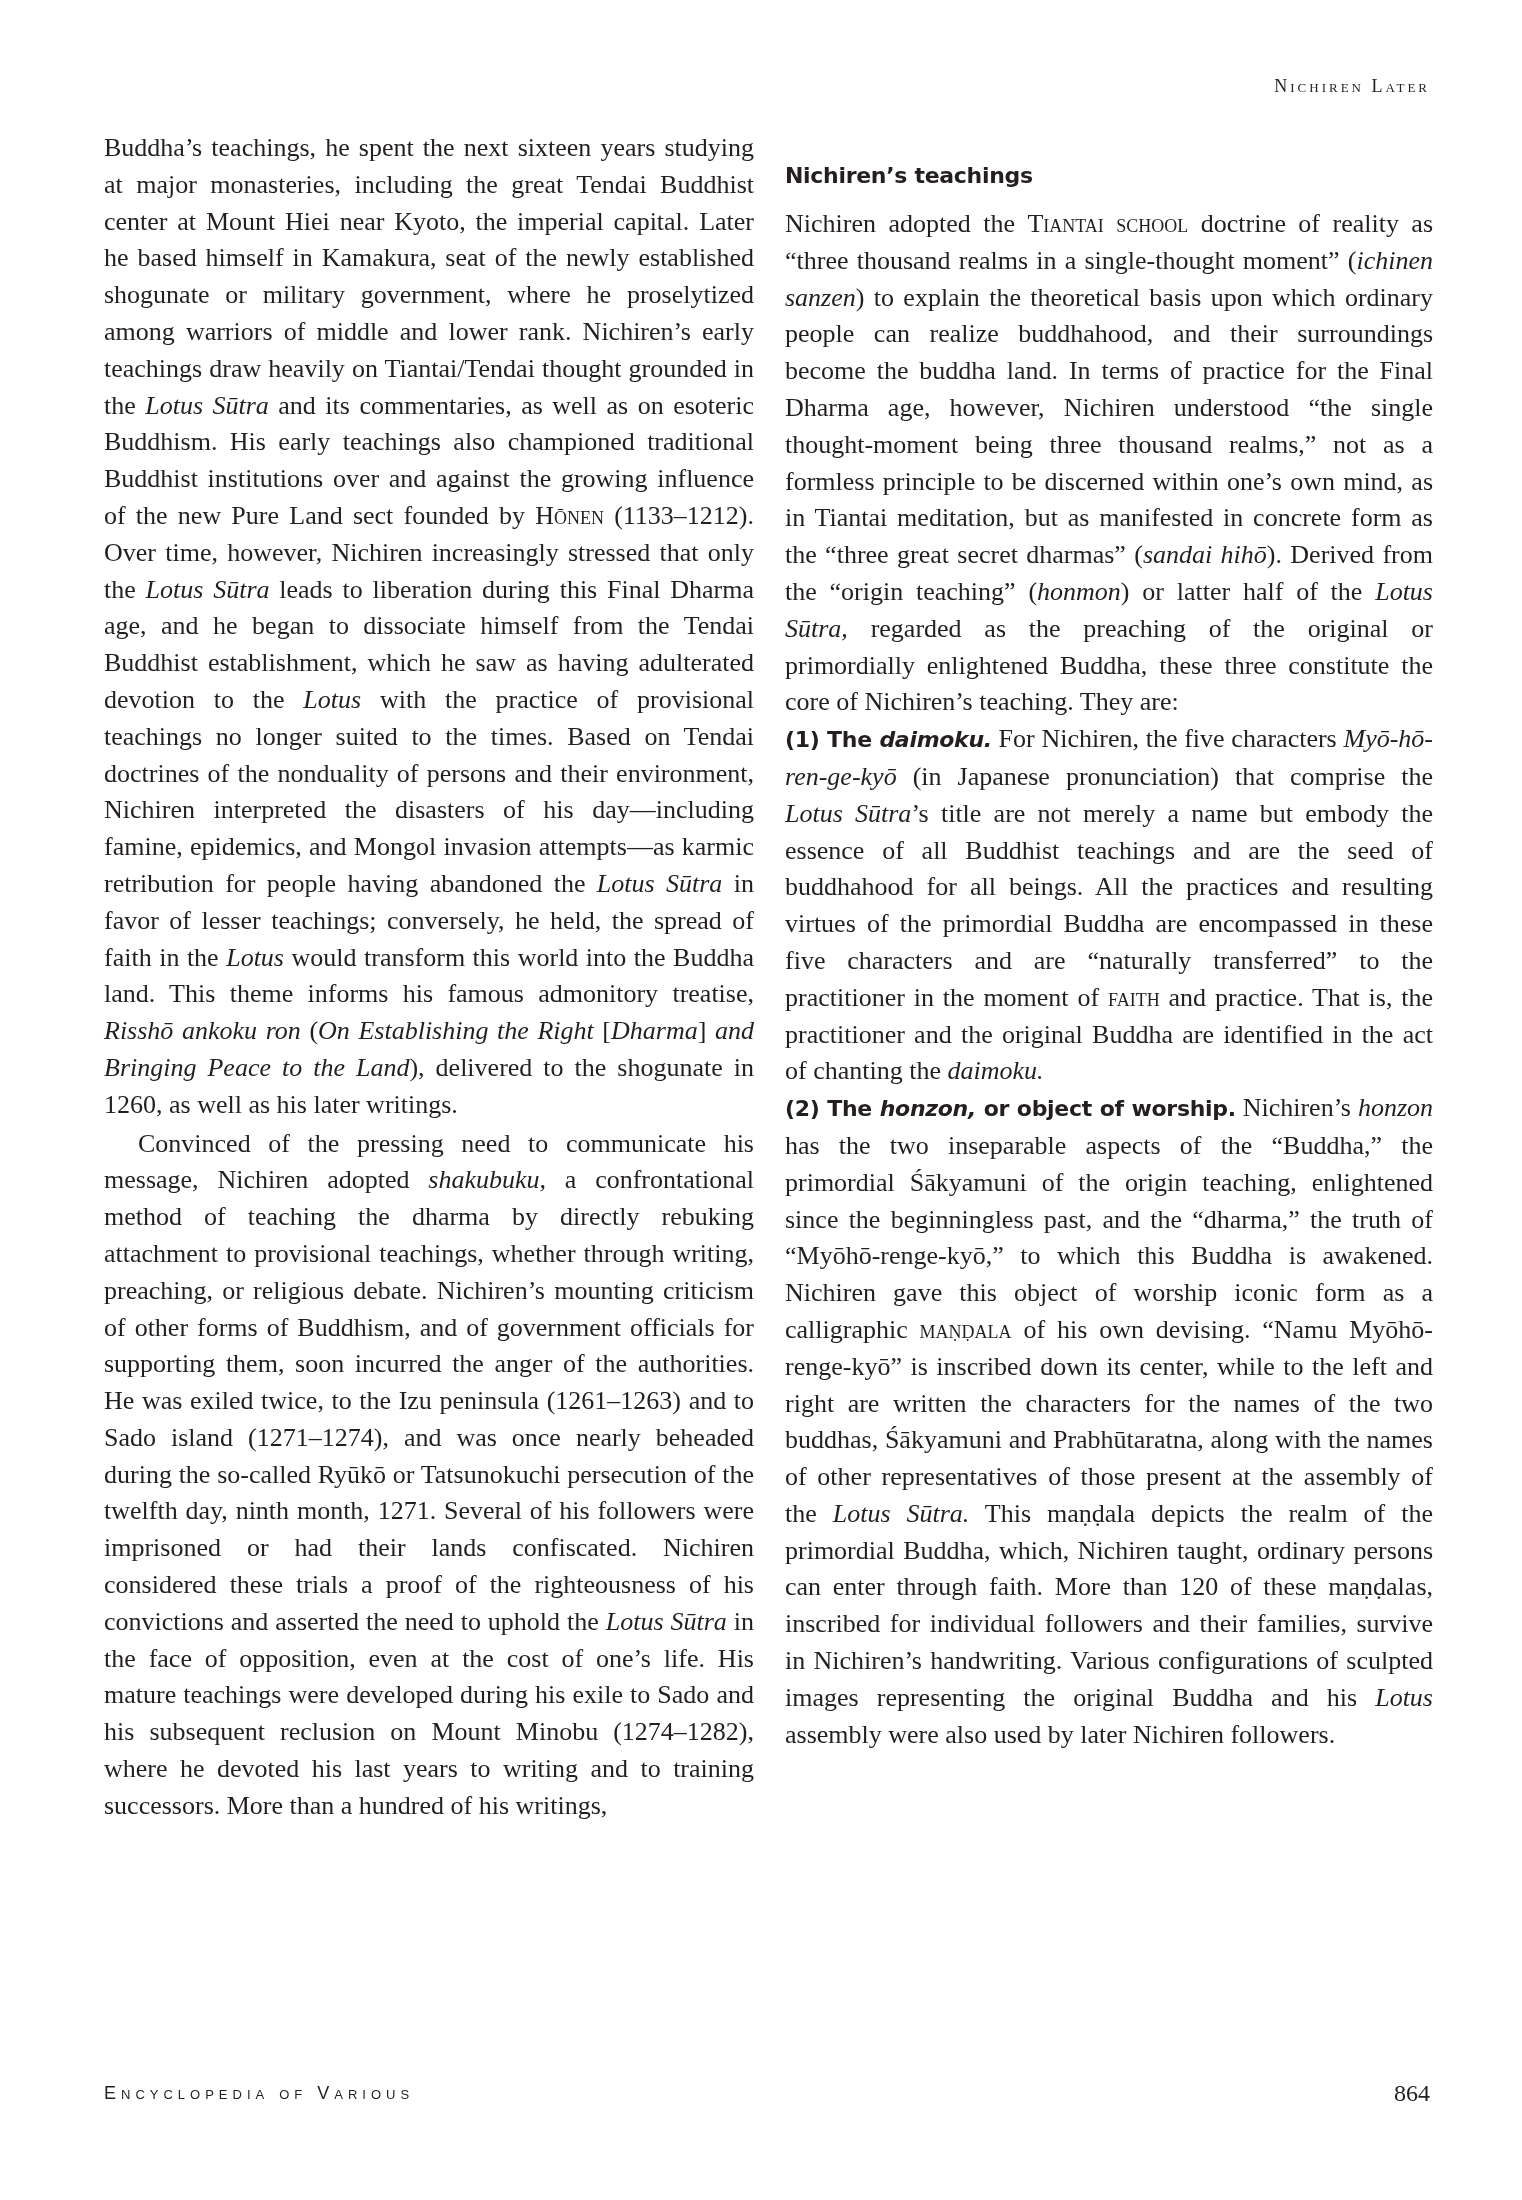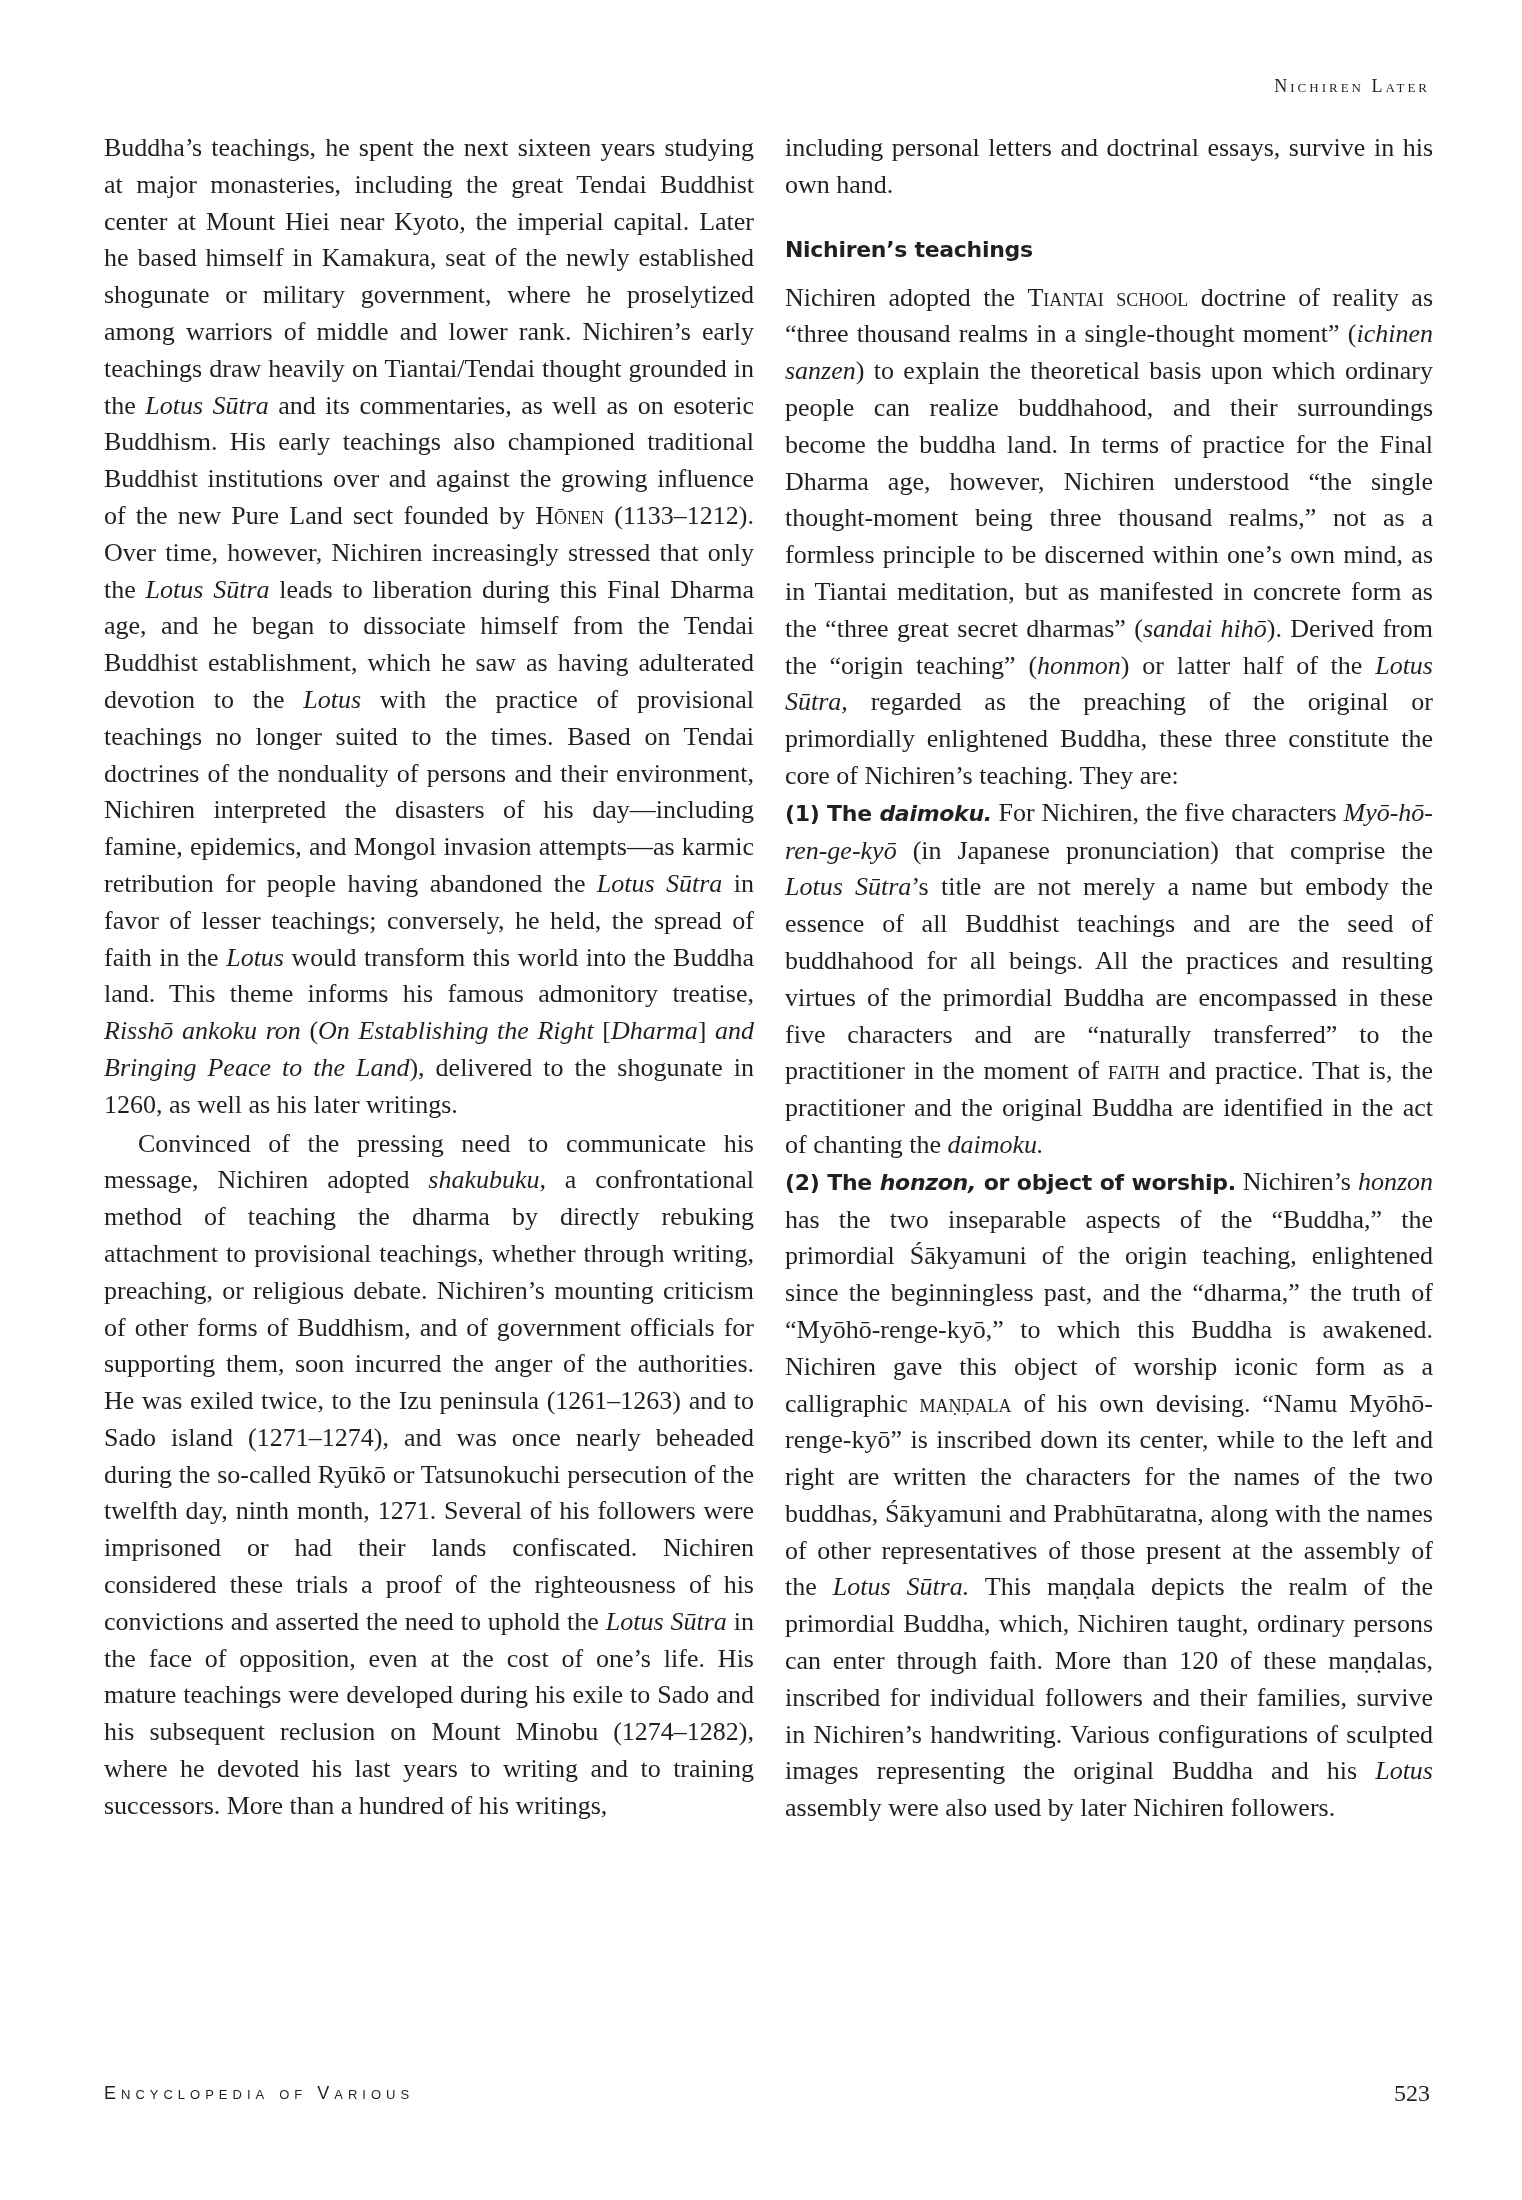--- a/index.html
+++ b/index.html
@@ -39,21 +39,20 @@
 <body>
 
 <div class="running-head">Nichiren Later</div>
 
 <div class="column col-left">
   <p><span>Buddha’s teachings, he spent the next sixteen years studying at major monasteries, including the great Tendai Buddhist center at Mount Hiei near Kyoto, the imperial capital. Later he based himself in Kamakura, seat of the newly established shogunate or military gov­ernment, where he proselytized among warriors of middle and lower rank. Nichiren’s early teachings draw heavily on Tiantai/Tendai thought grounded in the </span><i>Lotus Sūtra</i><span> and its commentaries, as well as on eso­teric Buddhism. His early teachings also championed traditional Buddhist institutions over and against the growing influence of the new Pure Land sect founded by </span><span class="sc">Hōnen</span><span> (1133–1212). Over time, however, Nichiren increasingly stressed that only the </span><i>Lotus Sūtra</i><span> leads to liberation during this Final Dharma age, and he be­gan to dissociate himself from the Tendai Buddhist establishment, which he saw as having adulterated de­votion to the </span><i>Lotus</i><span> with the practice of provisional teachings no longer suited to the times. Based on Tendai doctrines of the nonduality of persons and their environment, Nichiren interpreted the disasters of his day—including famine, epidemics, and Mongol invasion attempts—as karmic retribution for people having abandoned the </span><i>Lotus Sūtra</i><span> in favor of lesser teachings; conversely, he held, the spread of faith in the </span><i>Lotus</i><span> would transform this world into the Bud­dha land. This theme informs his famous admonitory treatise, </span><i>Risshō ankoku ron</i><span> (</span><i>On Establishing the Right</i><span> [</span><i>Dharma</i><span>] </span><i>and Bringing Peace to the Land</i><span>), delivered to the shogunate in 1260, as well as his later writings.</span></p>
   <p class="indent"><span>Convinced of the pressing need to communicate his message, Nichiren adopted </span><i>shakubuku,</i><span> a confronta­tional method of teaching the dharma by directly re­buking attachment to provisional teachings, whether through writing, preaching, or religious debate. Nichiren’s mounting criticism of other forms of Bud­dhism, and of government officials for supporting them, soon incurred the anger of the authorities. He was exiled twice, to the Izu peninsula (1261–1263) and to Sado island (1271–1274), and was once nearly be­headed during the so-called Ryūkō or Tatsunokuchi persecution of the twelfth day, ninth month, 1271. Sev­eral of his followers were imprisoned or had their lands confiscated. Nichiren considered these trials a proof of the righteousness of his convictions and asserted the need to uphold the </span><i>Lotus Sūtra</i><span> in the face of opposi­tion, even at the cost of one’s life. His mature teach­ings were developed during his exile to Sado and his subsequent reclusion on Mount Minobu (1274–1282), where he devoted his last years to writing and to train­ing successors. More than a hundred of his writings,</span></p>
 </div>
 
 <div class="column col-right">
-  <p><span>including personal letters and doctrinal essays, survive in his own hand.</span></p>
   <div class="section-heading">Nichiren’s teachings</div>
   <p><span>Nichiren adopted the </span><span class="sc">Tiantai school</span><span> doctrine of reality as “three thousand realms in a single-thought moment” (</span><i>ichinen sanzen</i><span>) to explain the theoretical ba­sis upon which ordinary people can realize buddha­hood, and their surroundings become the buddha land. In terms of practice for the Final Dharma age, however, Nichiren understood “the single thought-moment be­ing three thousand realms,” not as a formless principle to be discerned within one’s own mind, as in Tiantai meditation, but as manifested in concrete form as the “three great secret dharmas” (</span><i>sandai hihō</i><span>). Derived from the “origin teaching” (</span><i>honmon</i><span>) or latter half of the </span><i>Lotus Sūtra,</i><span> regarded as the preaching of the orig­inal or primordially enlightened Buddha, these three constitute the core of Nichiren’s teaching. They are:</span></p>
   <p class="gap"><span class="run-in"><span>(1) The </span><i>daimoku.</i></span><span><span> For Nichiren, the five characters </span><i>Myō-hō-ren-ge-kyō</i><span> (in Japanese pronunciation) that comprise the </span><i>Lotus Sūtra</i><span>’s title are not merely a name but embody the essence of all Buddhist teachings and are the seed of buddhahood for all beings. All the prac­tices and resulting virtues of the primordial Buddha are encompassed in these five characters and are “nat­urally transferred” to the practitioner in the moment of </span><span class="sc">faith</span><span> and practice. That is, the practitioner and the original Buddha are identified in the act of chanting the </span><i>daimoku.</i></span></p>
   <p class="gap"><span class="run-in"><span>(2) The </span><i>honzon,</i><span> or object of worship.</span></span><span><span> Nichiren’s </span><i>honzon</i><span> has the two inseparable aspects of the “Bud­dha,” the primordial Śākyamuni of the origin teach­ing, enlightened since the beginningless past, and the “dharma,” the truth of “Myōhō-renge-kyō,” to which this Buddha is awakened. Nichiren gave this object of worship iconic form as a calligraphic </span><span class="sc">maṇḍala</span><span> of his own devising. “Namu Myōhō-renge-kyō” is inscribed down its center, while to the left and right are written the characters for the names of the two buddhas, Śākyamuni and Prabhūtaratna, along with the names of other representatives of those present at the assem­bly of the </span><i>Lotus Sūtra.</i><span> This maṇḍala depicts the realm of the primordial Buddha, which, Nichiren taught, or­dinary persons can enter through faith. More than 120 of these maṇḍalas, inscribed for individual followers and their families, survive in Nichiren’s handwriting. Various configurations of sculpted images represent­ing the original Buddha and his </span><i>Lotus</i><span> assembly were also used by later Nichiren followers.</span></span></p>
 </div>
 
 <div class="footer-title">Encyclopedia of Various</div>
-<div class="page-number">523</div>
+<div class="page-number">864</div>
 
 </body></html>

